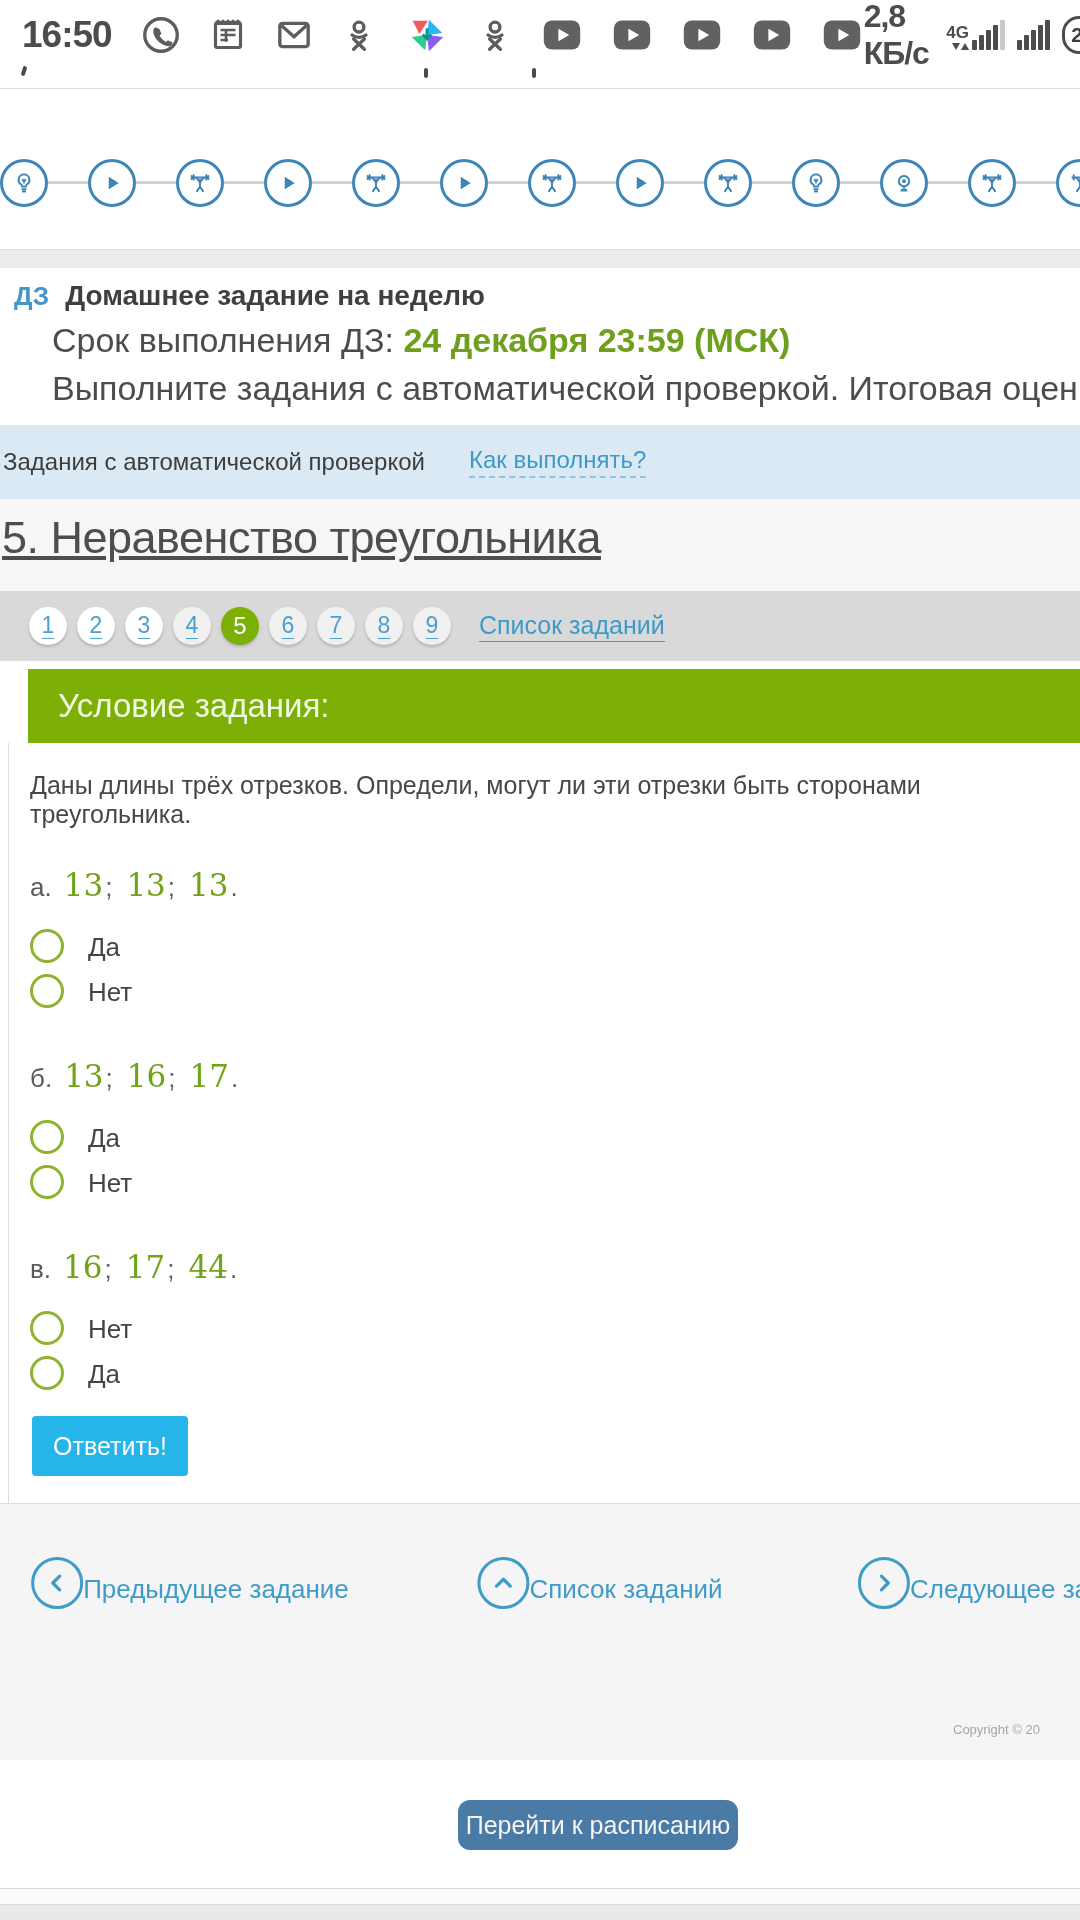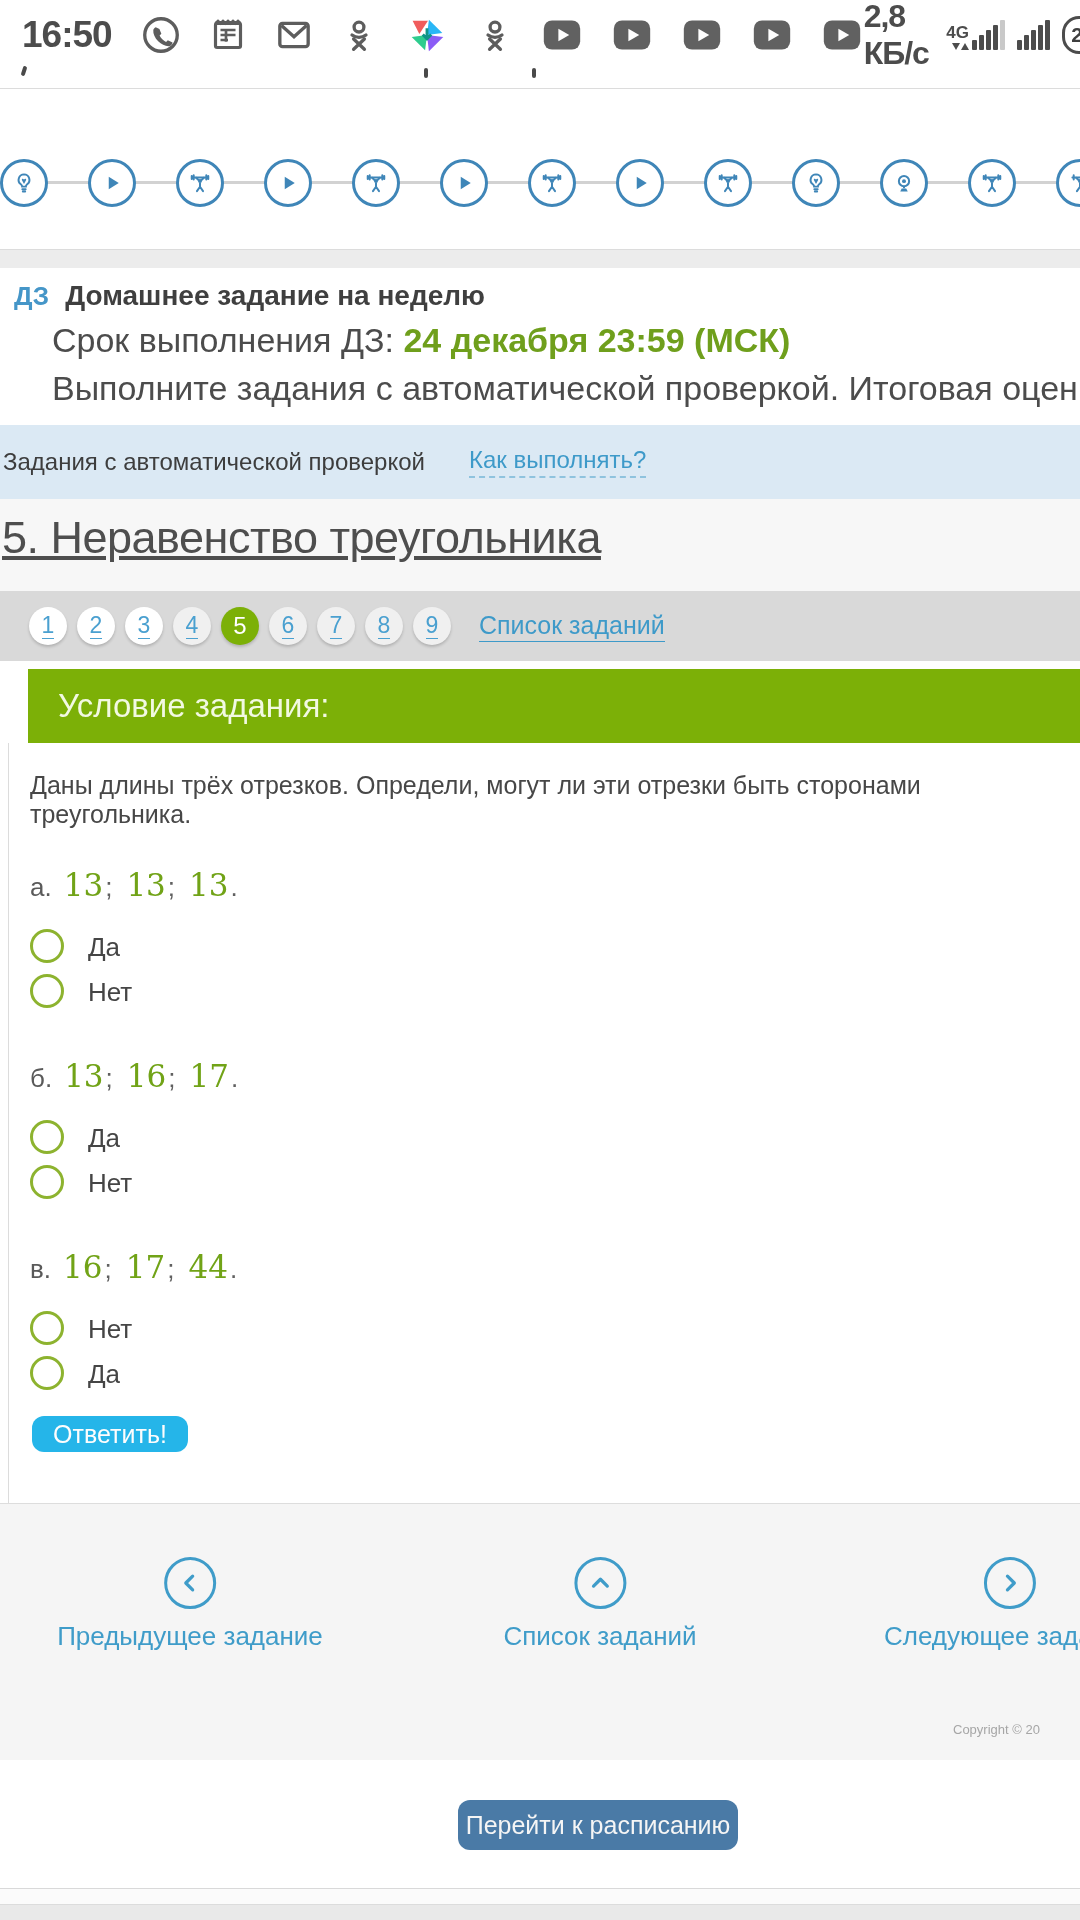--- a/index.html
+++ b/index.html
@@ -77,25 +77,25 @@
   .item-label{font-size:26px;color:#5a5a5a;margin-right:12px;}
   .num{font-family:"DejaVu Serif","Liberation Serif",serif;font-size:31px;color:#71a317;}
   .sep{font-size:26px;color:#606060;margin:0 14px 0 2px;}
   .dot{font-size:26px;color:#606060;margin-left:2px;}
   .radio-group{margin-top:26px;display:flex;flex-direction:column;gap:11px;}
   .radio-row{display:flex;align-items:flex-end;height:34px;}
   .radio{width:34px;height:34px;border:3px solid #8db32f;border-radius:50%;box-sizing:border-box;background:#fff;cursor:pointer;flex:0 0 auto;}
   .radio-label{font-size:26px;color:#454545;margin-left:24px;cursor:pointer;}
   .item-b{margin-top:50px;}
   .item-v{margin-top:50px;}
-  .answer-btn{margin-top:26px;margin-left:2px;width:156px;height:36px;border:none;border-radius:12px;background:#25b5e9;color:#fdfdfd;font-size:25px;font-family:inherit;cursor:pointer;}
+  .answer-btn{margin-top:26px;margin-left:2px;width:156px;height:60px;border:none;border-radius:4px;background:#25b5e9;color:#fdfdfd;font-size:25px;font-family:inherit;cursor:pointer;}
 
   
   .footer{position:relative;height:256px;background:#f5f5f5;border-top:1px solid #ddd;overflow:hidden;}
-  .navitem{position:absolute;top:53px;transform:translateX(-50%);display:flex;flex-direction:column;align-items:center;cursor:pointer;}
+  .navitem{position:absolute;top:53px;transform:translateX(-50%);display:flex;flex-direction:row;align-items:center;cursor:pointer;}
   .nav-circle{width:52px;height:52px;border:3px solid #3f9cc9;border-radius:50%;box-sizing:border-box;display:flex;align-items:center;justify-content:center;background:transparent;}
   .nav-label{margin-top:12px;font-size:26px;color:#3f9cc9;white-space:nowrap;}
   .copyright{position:absolute;top:218px;left:953px;font-size:13px;color:#a6a6a6;white-space:nowrap;}
 
   
   .white-strip{position:relative;height:128px;background:#fff;}
   .schedule-btn{position:absolute;top:40px;left:598px;transform:translateX(-50%);width:280px;height:50px;border:none;border-radius:12px;background:#4a7aa6;color:#f5f5f5;font-size:25px;font-family:inherit;cursor:pointer;}
   .hr1{height:1px;background:#d9d9d9;}
   .strip-a{height:15px;background:#fbfbfb;}
   .hr2{height:1px;background:#dcdcdc;}

